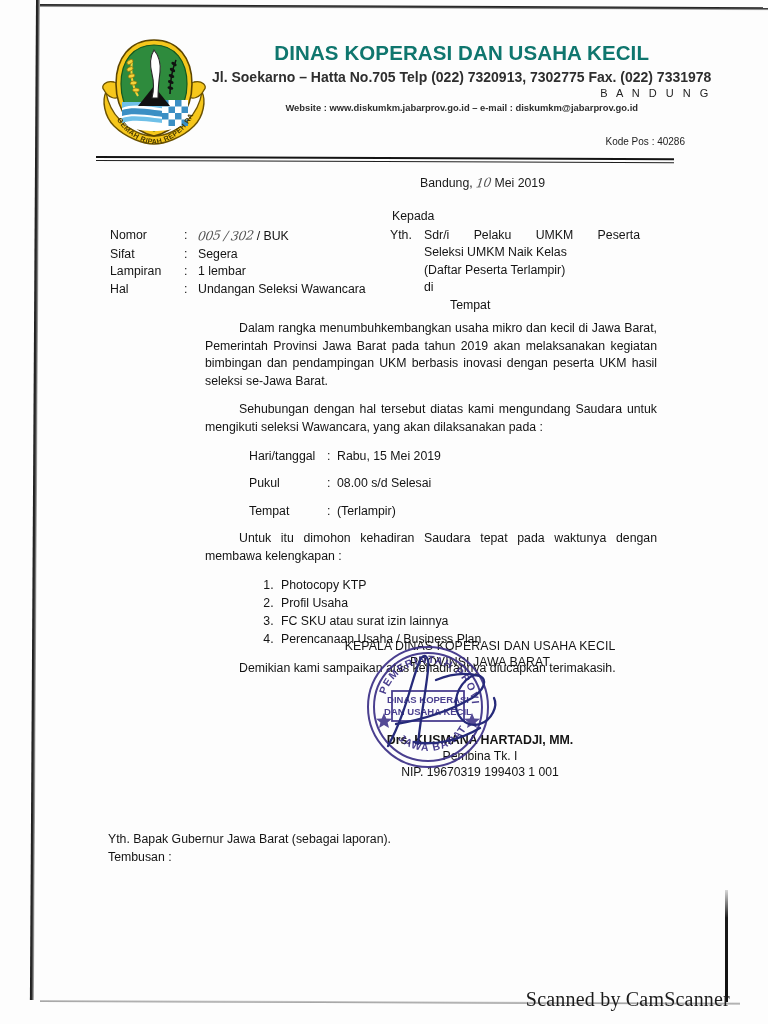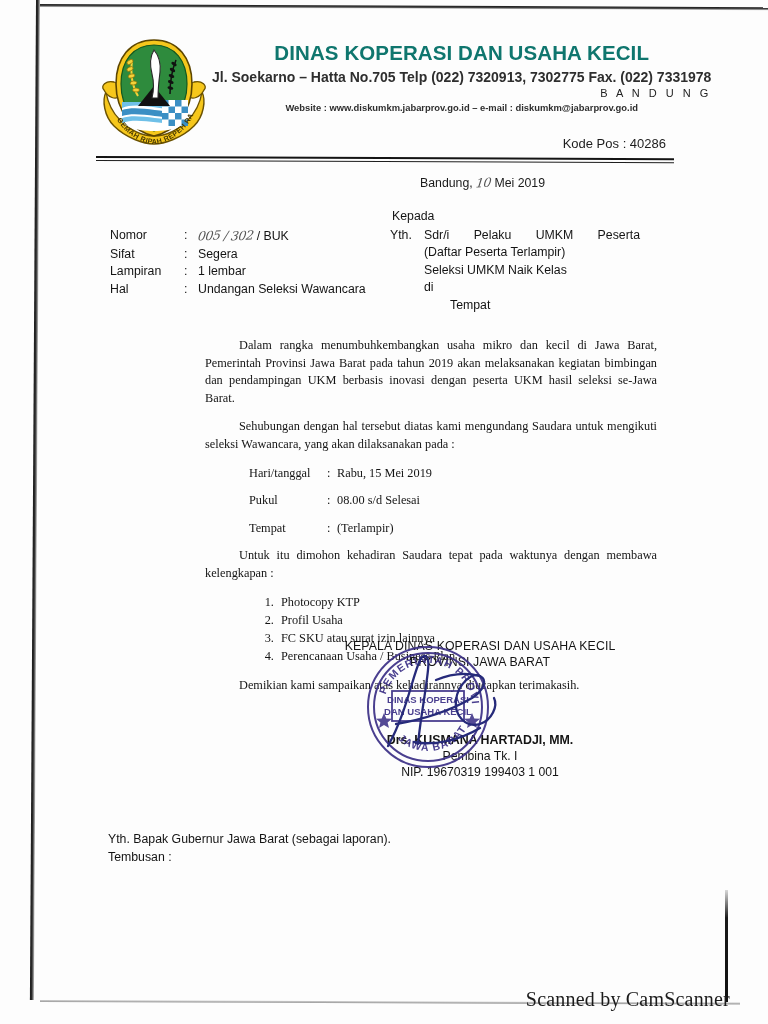--- a/index.html
+++ b/index.html
@@ -102,24 +102,24 @@
   }
   .hd-web {
     font-size: 9.4px;
     font-weight: bold;
     margin-top: 3px;
     color: #2e2e2e;
     white-space: nowrap;
   }
   #kodepos {
     position: absolute;
-    left: 96px; top: 136px;
+    left: 115px; top: 136px;
     width: 570px;
     text-align: right;
-    font-size: 13px;
+    font-size: 10px;
     color: #1d1d1d;
   }
   #rule-double {
     position: absolute;
     left: 96px; top: 156px;
     width: 578px;
     transform: rotate(0.22deg);
     transform-origin: left center;
   }
   #rule-double .r1 { height: 2.2px; background: #141414; }
@@ -172,26 +172,25 @@
   .addr-just {
     text-align: justify;
     text-align-last: justify;
   }
   .addr-di { margin-left: 34px; }
   .addr-tempat { margin-left: 60px; }
 
   
   #body-block {
     position: absolute;
-    left: 205px; top: 337px;
+    left: 205px; top: 320px;
     width: 452px;
     font-size: 12.3px;
     line-height: 17.6px;
     color: #141414;
-    font-family: Liberation Serif, serif;
   }
   .para {
     text-align: justify;
     text-indent: 34px;
     margin-bottom: 11px;
   }
 
   .detail-row {
     display: flex;
     margin-left: 44px;
@@ -393,22 +392,22 @@
   </tbody>
     </table>
 </div>
 
 <div id="addressee">
   <div class="addr-kepada">Kepada</div>
   <div class="addr-row">
     <div class="addr-yth">Yth.</div>
     <div class="addr-body">
       <div class="addr-just">Sdr/i Pelaku UMKM Peserta</div>
+      <div>Seleksi UMKM Naik Kelas</div>
       <div>(Daftar Peserta Terlampir)</div>
-      <div>Seleksi UMKM Naik Kelas</div>
     </div>
   </div>
   <div class="addr-di">di</div>
   <div class="addr-tempat">Tempat</div>
 </div>
 
 <div id="body-block">
   <div class="para">Dalam rangka menumbuhkembangkan usaha mikro dan kecil di Jawa Barat, Pemerintah Provinsi Jawa Barat pada tahun 2019 akan melaksanakan kegiatan bimbingan dan pendampingan UKM berbasis inovasi dengan peserta UKM hasil seleksi se-Jawa Barat.</div>
   <div class="para">Sehubungan dengan hal tersebut diatas kami mengundang Saudara untuk mengikuti seleksi Wawancara, yang akan dilaksanakan pada :</div>
 

